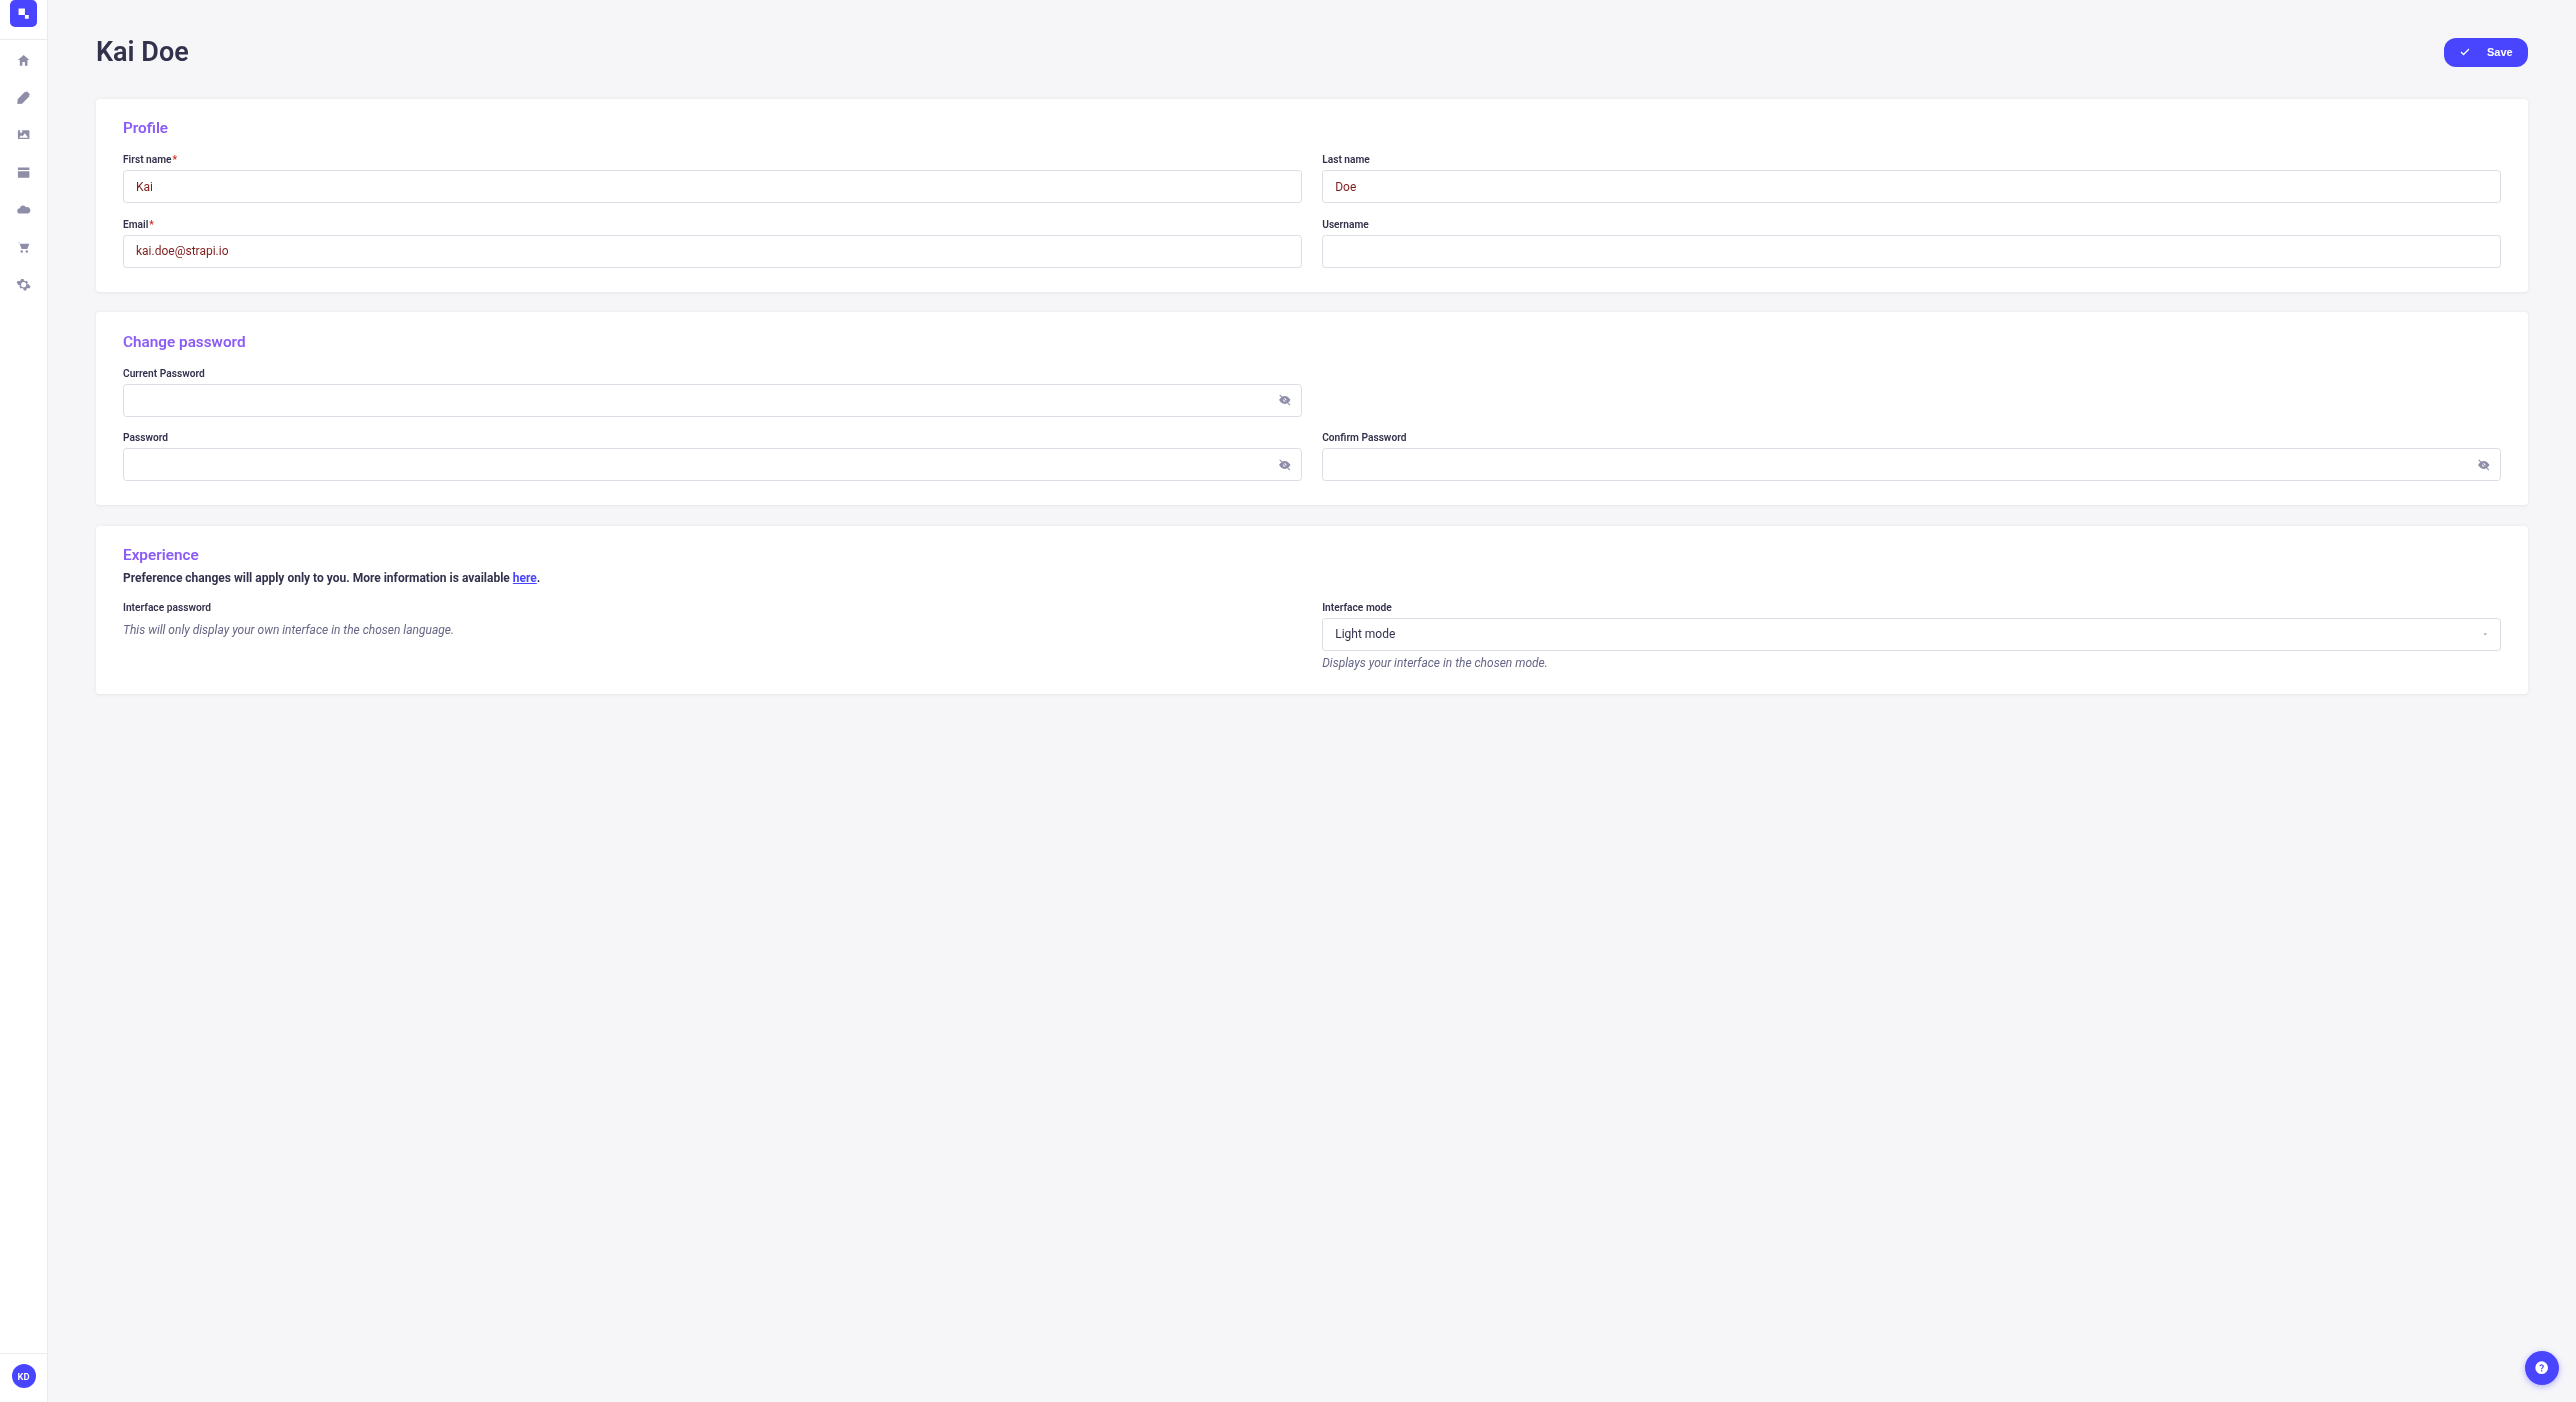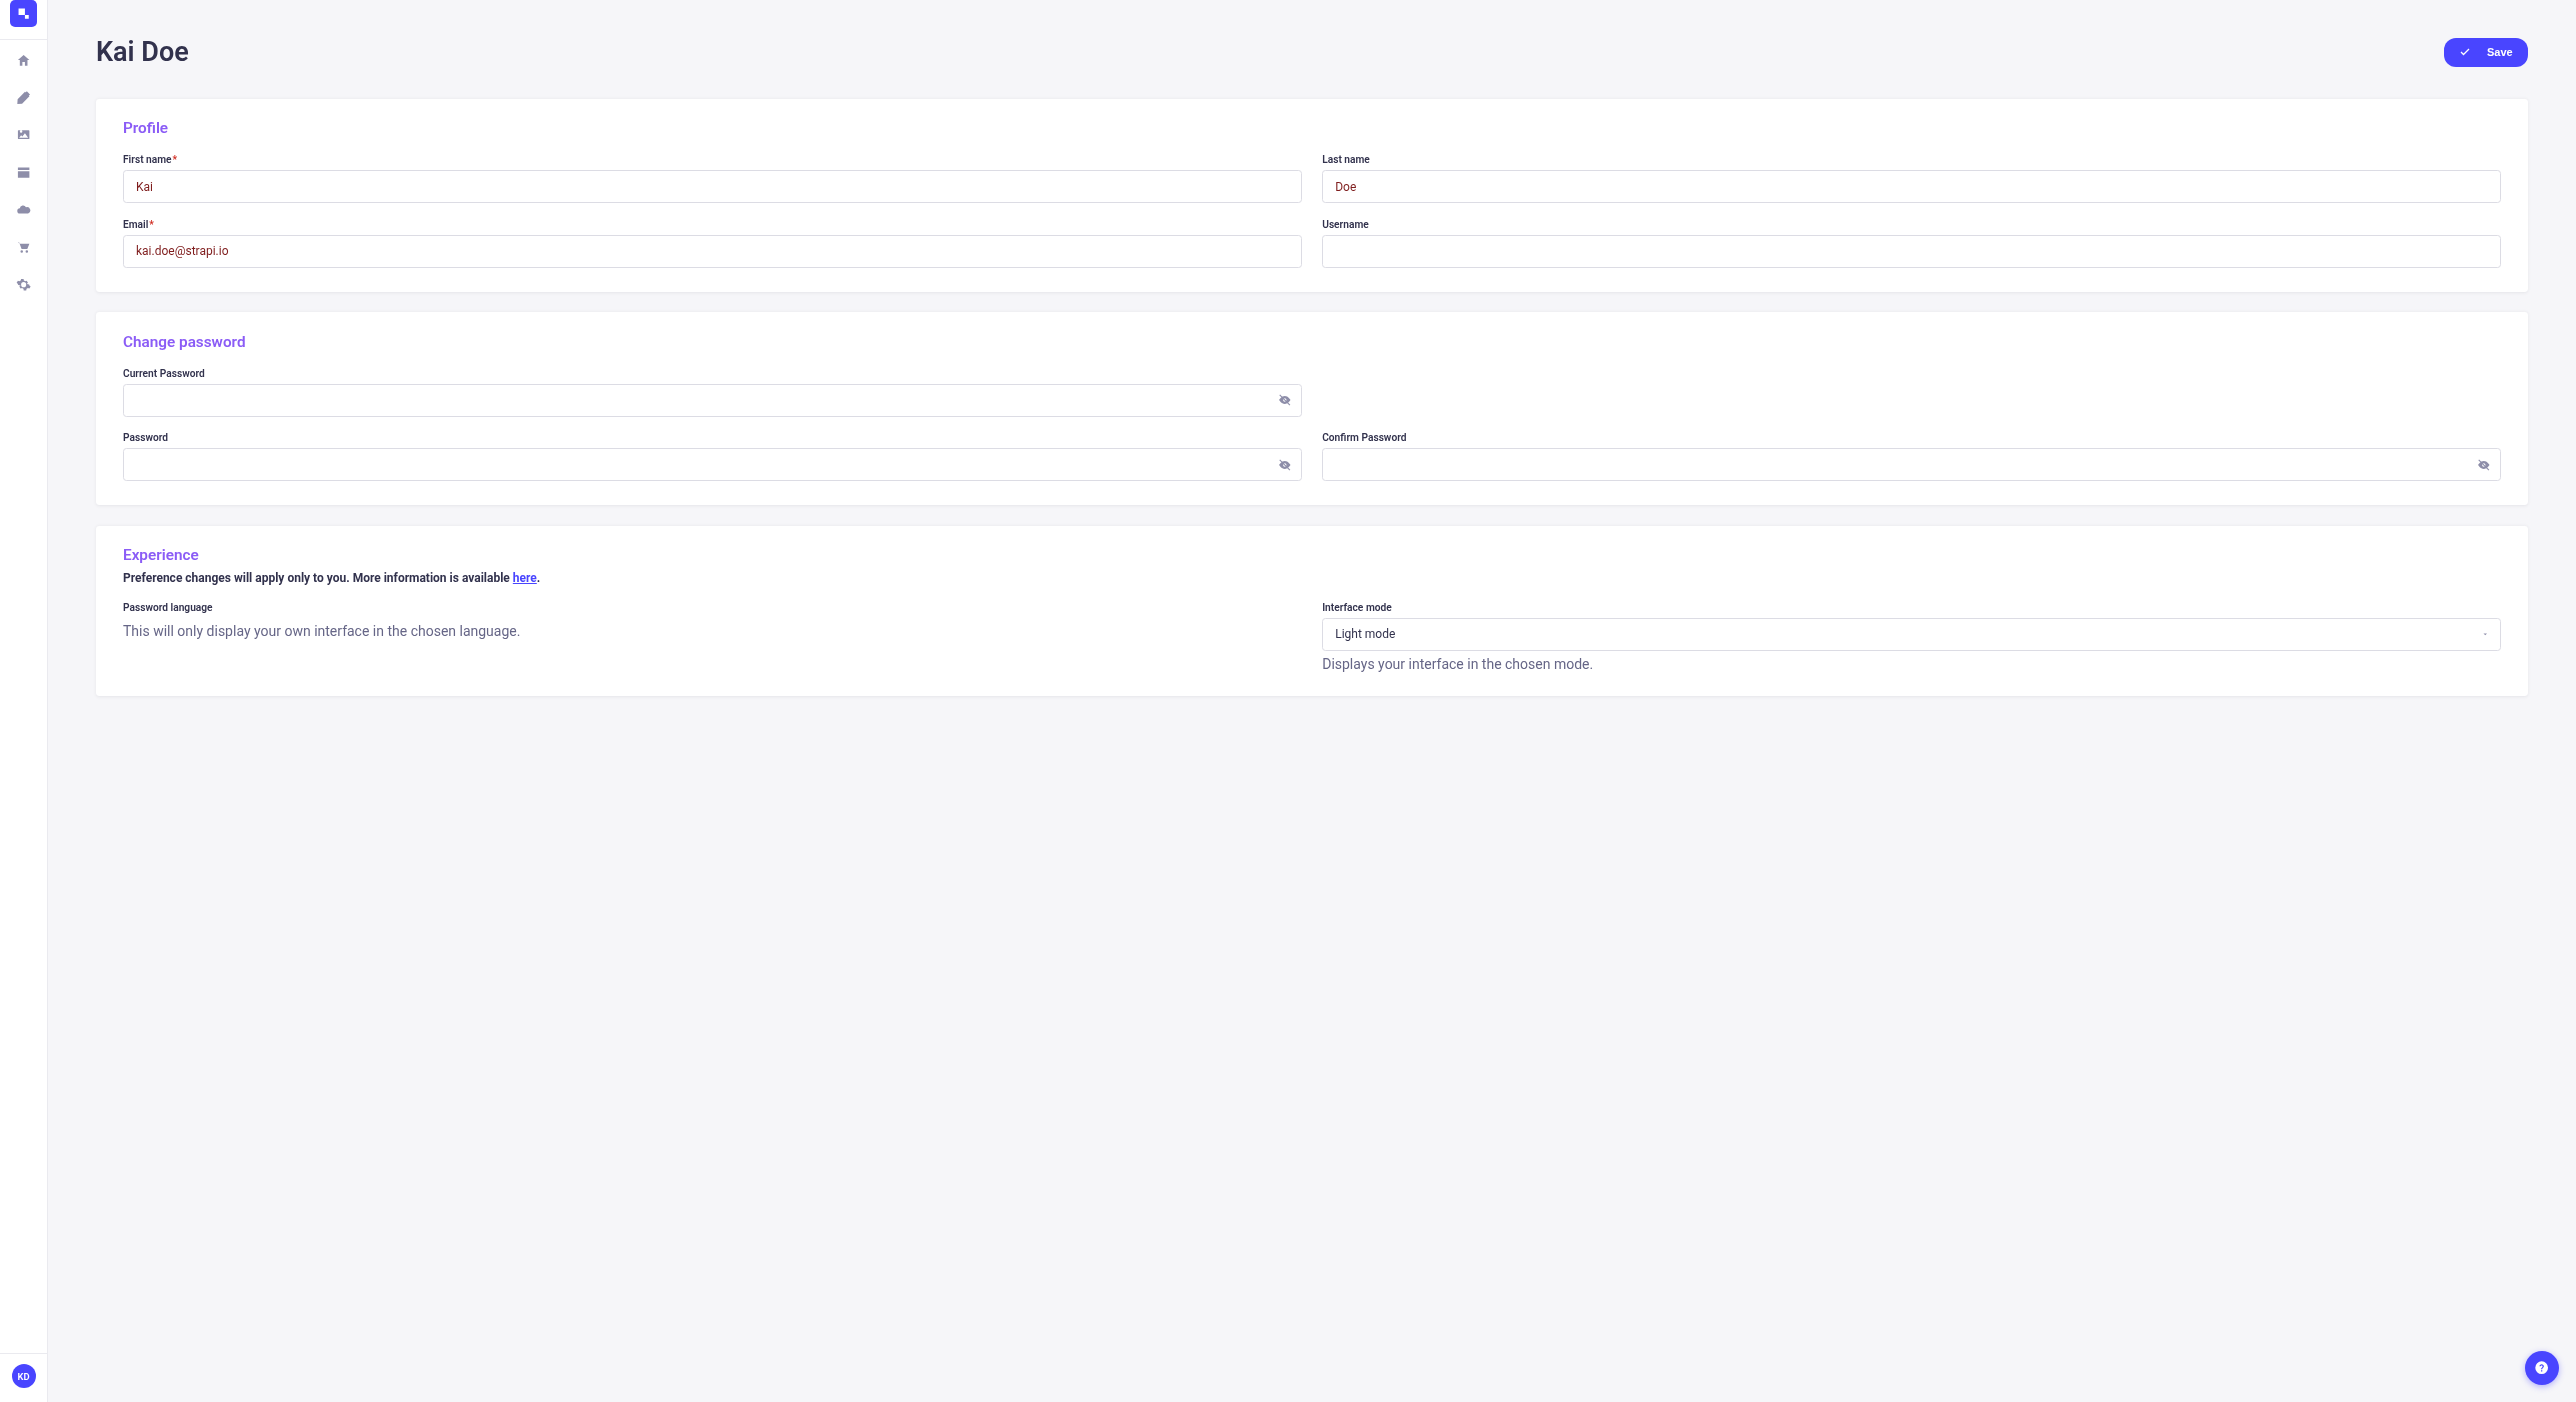--- a/index.html
+++ b/index.html
@@ -189,23 +189,24 @@
       cursor: pointer;
       display: flex;
       align-items: center;
     }
     .eye-icon svg {
       width: 13.6px;
       height: 13.6px;
       fill: #8e8ea9;
     }
     .helper-text {
-      font-size: 14px;
+      font-size: 12px;
       color: #666687;
       margin-top: 5.1px;
+      font-style: italic;
     }
     .select-wrapper {
       position: relative;
     }
     .select {
       border: 0.9px solid #dcdce4;
       border-radius: 3.4px;
       padding: 8.5px 12px;
       font-size: 12px;
       color: #32324d;
@@ -382,21 +383,21 @@
       </div>
     </section>
 
     <section class="card">
       <h2 class="card-title">Experience</h2>
       <p class="card-subtitle">
         <span>Preference changes will apply only to you. More information is available </span><a href="#">here</a><span>.</span>
       </p>
       <div class="form-grid">
         <div class="form-group">
-          <label class="label">Password language</label>
+          <label class="label">Interface password</label>
           <div class="helper-text">This will only display your own interface in the chosen language.</div>
         </div>
         <div class="form-group">
           <label class="label">Interface mode</label>
           <div class="select-wrapper">
             <div class="select">Light mode</div>
             <span class="caret">
               <svg viewBox="0 0 24 24">
                   <path d="M7 10l5 5 5-5z"></path>
                 </svg>

